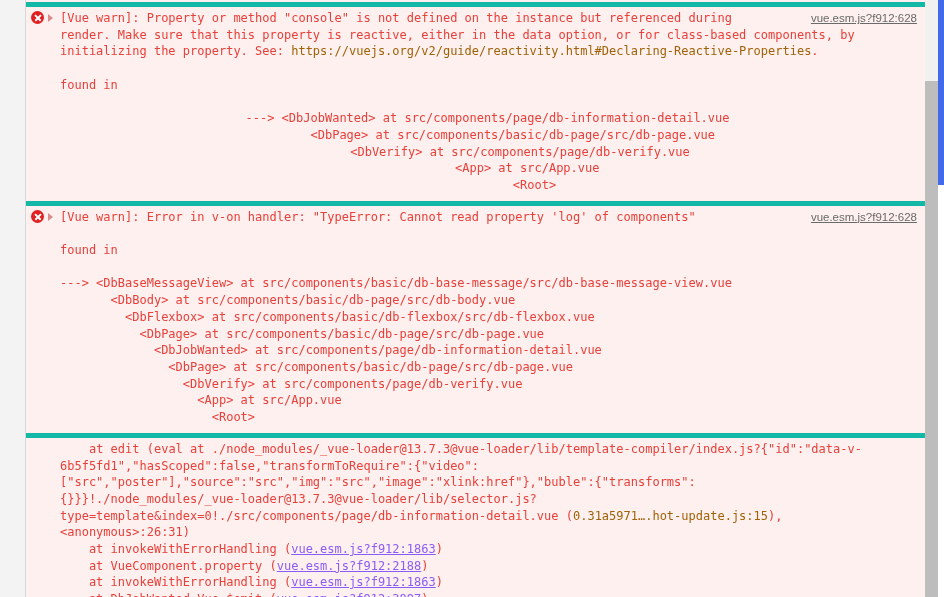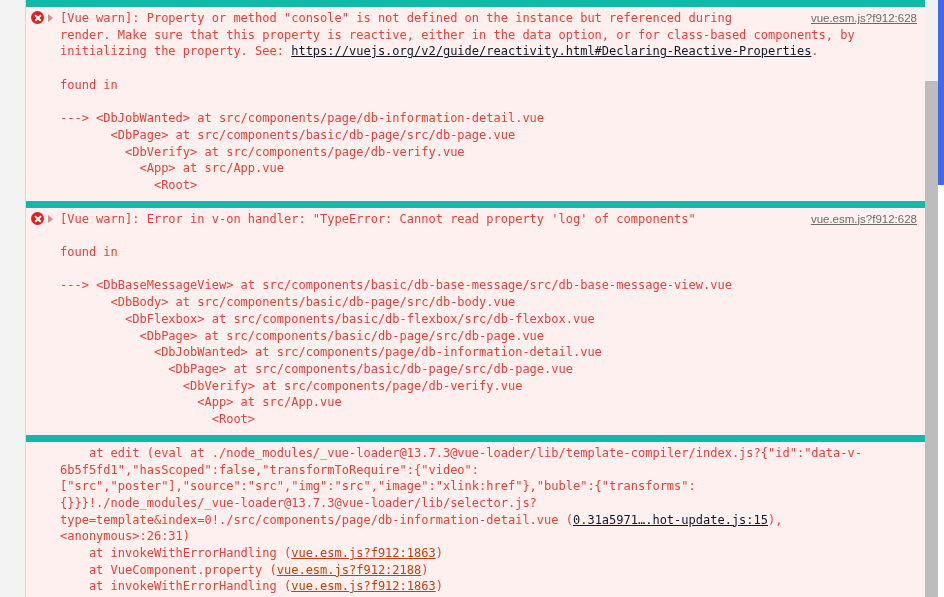--- a/index.html
+++ b/index.html
@@ -72,21 +72,21 @@
     left: 26px;
     top: 0;
     right: 19px;
     bottom: 0;
     overflow: hidden;
   }
 
   .msg {
     position: relative;
     background: #fdf0ef;
-    border-bottom: 7px solid #14b8a6;
+    border-bottom: 5px solid #14b8a6;
     padding: 3px 0 3px 0;
     box-sizing: border-box;
   }
   .msg.partial {
     height: 7px;
     padding: 0;
     overflow: hidden;
   }
 
   .msg-head {
@@ -160,37 +160,36 @@
     padding-right: 10px;
     color: #e8403a;
     font-size: 12px;
     line-height: 16.7px;
     white-space: pre-wrap;
     word-break: break-word;
   }
   .body-block.tight { padding-right: 61px; }
 
   .inline-link {
-    color: #0f172a;
-    text-decoration: underline;
+    color: #a16207;
     cursor: pointer;
   }
 
   .stack {
     padding-left: 34px;
     padding-right: 10px;
     color: #e8403a;
     font-size: 12px;
     line-height: 16.7px;
     white-space: pre;
   }
   .stack .loc {
     text-decoration: underline;
     cursor: pointer;
-    color: #c2410c;
+    color: #8b5cf6;
   }
 </style>
 </head>
 <body>
 
 <div id="console">
 
   <div class="gutter"></div>
 
   <div class="msg-list">
@@ -199,21 +198,21 @@
 
     <div class="msg">
       <div class="msg-head">
         <span class="err-icon"></span>
         <span class="disclosure"></span>
         <span class="msg-text">[Vue warn]: Property or method "console" is not defined on the instance but referenced during</span>
         <span class="src-link">vue.esm.js?f912:628</span>
       </div>
       <div class="body-block"><span>render. Make sure that this property is reactive, either in the data option, or for class-based components, by initializing the property. See: </span><span class="inline-link">https://vuejs.org/v2/guide/reactivity.html#Declaring-Reactive-Properties</span><span>.</span></div>
       <div class="body-block" style="margin-top:16.7px;"><span>found in</span></div>
-      <div class="stack" style="margin-top:16.7px;"><span>---&gt; &lt;DbJobWanted&gt; at src/components/page/db-information-detail.vue</span>
+      <div class="stack" style="margin-top:16.7px;text-align:center;"><span>---&gt; &lt;DbJobWanted&gt; at src/components/page/db-information-detail.vue</span>
 <span>       &lt;DbPage&gt; at src/components/basic/db-page/src/db-page.vue</span>
 <span>         &lt;DbVerify&gt; at src/components/page/db-verify.vue</span>
 <span>           &lt;App&gt; at src/App.vue</span>
 <span>             &lt;Root&gt;</span></div>
       <div style="height:4px;"></div>
     </div>
 
     <div class="msg">
       <div class="msg-head">
         <span class="err-icon"></span>

